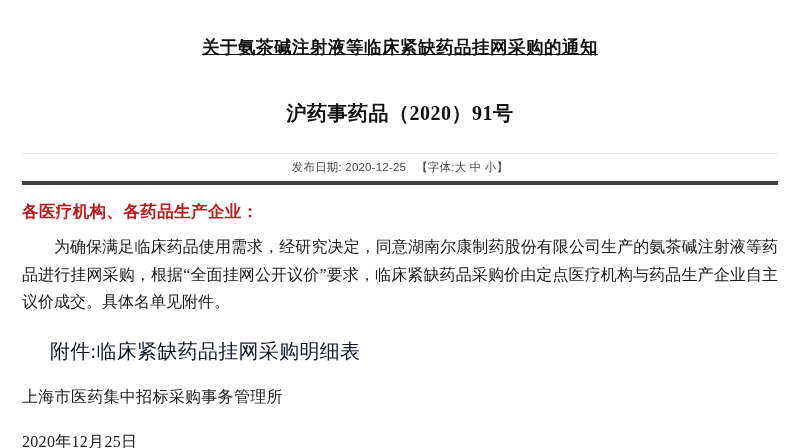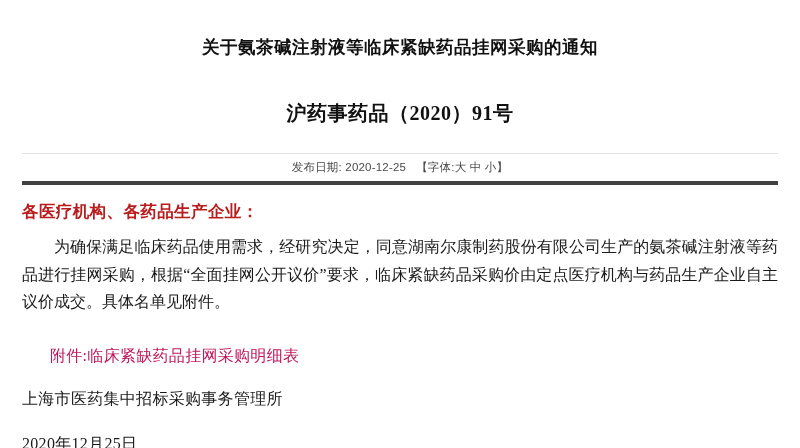--- a/index.html
+++ b/index.html
@@ -23,20 +23,21 @@
     background: #ffffff;
   }
   .doc-title {
     text-align: center;
     font-size: 17.5px;
     font-weight: bold;
     letter-spacing: 0.5px;
     color: #111111;
     padding-top: 24px;
     line-height: 1.3;
+    text-decoration: underline;
   }
   .doc-number {
     text-align: center;
     font-size: 20px;
     font-weight: bold;
     color: #111111;
     padding-top: 30px;
     letter-spacing: 0.5px;
   }
   .meta-bar {
@@ -69,24 +70,24 @@
   .body-para {
     margin-top: 10px;
     font-size: 16px;
     line-height: 1.72;
     text-align: justify;
     text-justify: inter-ideograph;
     text-indent: 2em;
     color: #1a1a1a;
   }
   .attachment {
-    margin-top: 30px;
+    margin-top: 22px;
     margin-left: 28px;
-    font-size: 16px;
-    color: #be185d;
+    font-size: 20px;
+    color: #0f172a;
     letter-spacing: 0.3px;
   }
   .signature {
     margin-top: 22px;
     font-size: 16px;
     color: #1a1a1a;
     padding-right: 12px;
     letter-spacing: 0.3px;
   }
   .sign-date {

